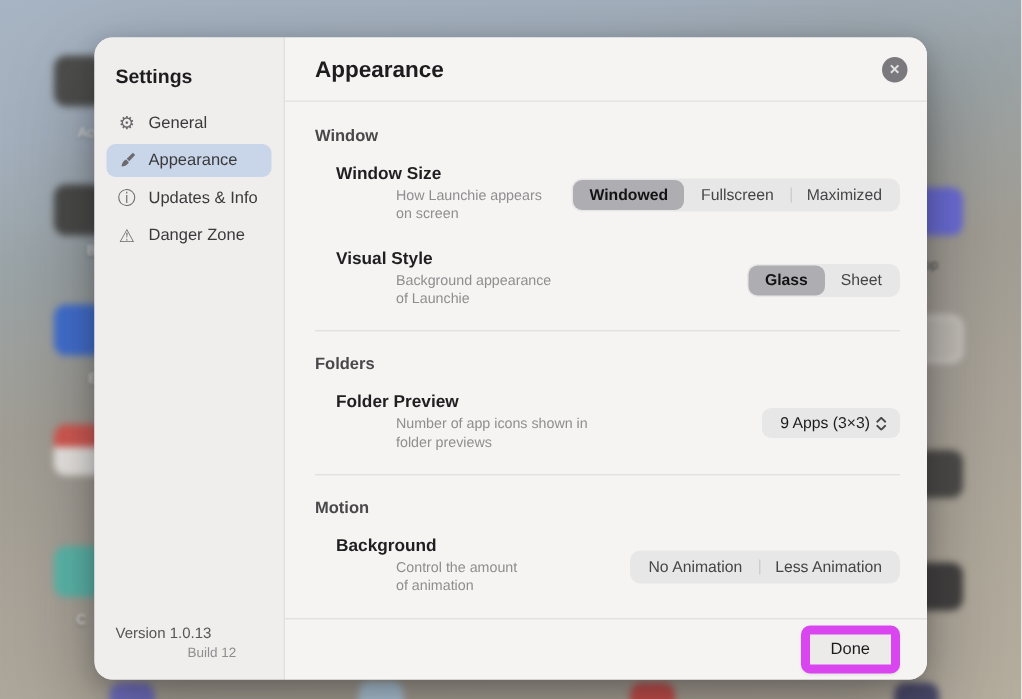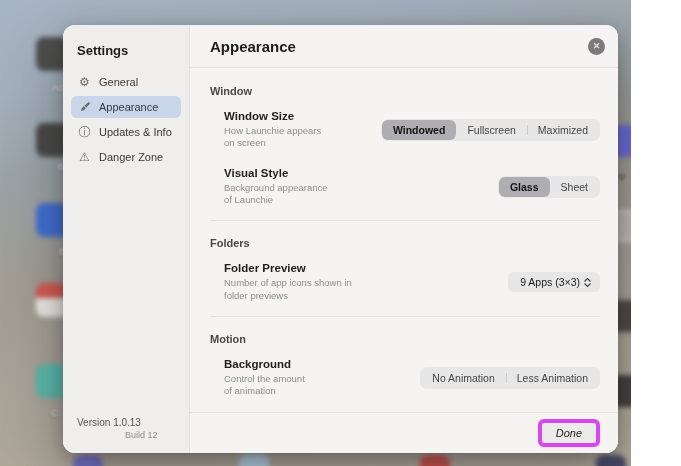--- a/index.html
+++ b/index.html
@@ -1,19 +1,19 @@
 <!DOCTYPE html>
 <html><head>
 <meta charset="utf-8">
 <style>
   * { margin:0; padding:0; box-sizing:border-box; }
   html,body { width:681px; height:466px; overflow:hidden; }
   body { font-family:"Liberation Sans", sans-serif; }
 
-  .screen { position:relative; width:631px; height:466px; overflow:hidden;
+  .screen { position:relative; width:681px; height:466px; overflow:hidden;
     background:linear-gradient(168deg,#a7b4c3 0%,#a3afbc 16%,#9aa3a6 30%,#a19d94 48%,#a8a298 64%,#b0a99b 82%,#b5ad9e 100%); }
 
   
   .bg-icon { position:absolute; width:34px; height:34px; border-radius:8px; filter:blur(2.5px); }
   .bg-label { position:absolute; font-size:9px; color:#f2f1ee; text-shadow:0 1px 2px rgba(60,60,60,.5); filter:blur(1px); }
 
   
   .dialog { position:absolute; left:63px; top:25px; width:555px; height:428px;
     border-radius:12px; display:flex; background:#f5f4f3;
     box-shadow:0 22px 55px rgba(20,20,25,.38), 0 4px 14px rgba(20,20,25,.22); }
@@ -40,38 +40,38 @@
     background:#7a797d; color:#e3e3e5; font-size:9px; line-height:17px; text-align:center;
     border:none; cursor:default; font-weight:bold; }
 
   .content { flex:1; padding:0 18px 0 20px; overflow:hidden; }
   .section-label { font-size:11px; font-weight:600; color:#49494b; margin-top:16px; }
   .content > .section-label:first-child { margin-top:17px; }
   .divider { border:none; border-top:1px solid #e3e2e1; margin-top:14px; }
   .row { display:flex; justify-content:space-between; align-items:center; margin:13px 0 0 14px; }
   .row.gap-lg { margin-top:17px; }
   .row-title { font-size:11.5px; font-weight:600; color:#1f1f21; }
-  .row-desc { font-size:9.5px; line-height:1.3; color:#8e8e90; margin-top:3px; white-space:pre-line; }
+  .row-desc { font-size:9.5px; line-height:1.3; color:#8e8e90; margin-top:3px; white-space:pre-line;margin-left:40px; }
 
   .segmented { display:flex; align-items:stretch; background:#e8e7e7; border-radius:7px; padding:1px; }
   .seg { position:relative; font-size:10.5px; color:#454547; padding:4px 11px; border-radius:6px;
     cursor:default; white-space:nowrap;text-align:right; }
   .seg.selected { background:#aeadb1; color:#131315; font-weight:600; }
   .seg.sep::before { content:""; position:absolute; left:0; top:5px; bottom:5px; width:1px; background:#cfcecf; }
 
   .popup-btn { display:flex; align-items:center; gap:4px; background:#e8e7e7; border:none;
     border-radius:6px; padding:4px 9px 4px 12px; font-size:10.5px; color:#1c1c1e; cursor:default;
     font-family:"Liberation Sans", sans-serif; }
   .popup-chevrons { display:flex; flex-direction:column; gap:1px; }
 
   .main-footer { flex:0 0 41px; border-top:1px solid #e3e2e1; display:flex; align-items:center;
     justify-content:flex-end; padding-right:18px; }
   .done-btn { font-family:"Liberation Sans", sans-serif; font-size:11px; color:#1c1c1e;
-    background:#ecebea; border:4px solid #d946ef; border-radius:6px; padding:4px 14px;
-    box-shadow:0 1px 2px rgba(0,0,0,.08); cursor:default;font-style:italic; }
+    background:#ecebea; border:6px solid #d946ef; border-radius:6px; padding:4px 14px;
+    box-shadow:0 1px 2px rgba(0,0,0,.08); cursor:default; }
 </style>
 </head>
 <body>
 
 <div class="screen">
 
   <div class="bg-icon" style="left:36px; top:37px;  background:#4e4e4c;"></div>
   <div class="bg-label" style="left:52px; top:83px;">Acti</div>
   <div class="bg-icon" style="left:36px; top:123px; background:#4a4a48;"></div>
   <div class="bg-label" style="left:58px; top:162px;">B</div>

